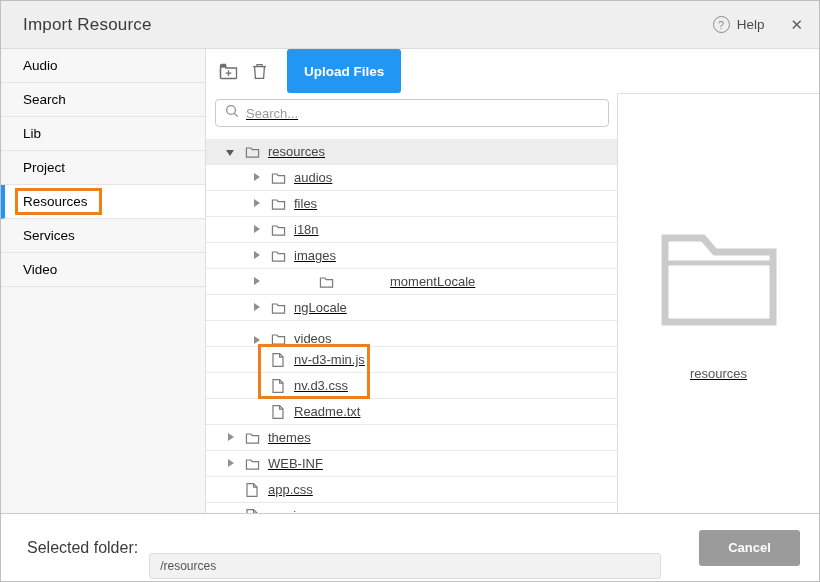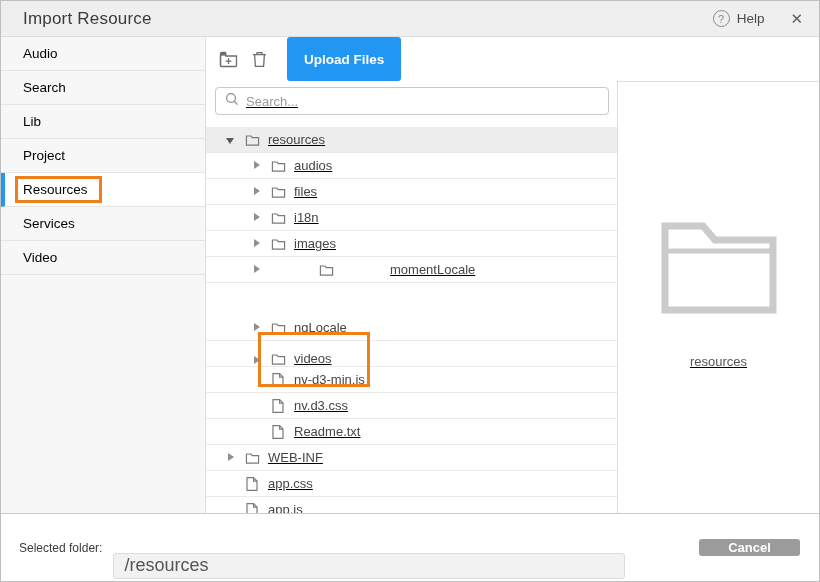--- a/index.html
+++ b/index.html
@@ -1,21 +1,21 @@
 <!DOCTYPE html>
 <html><head>
 <meta charset="utf-8">
 <style>
   * { margin:0; padding:0; box-sizing:border-box; }
   html,body { background:#fff; }
   body { font-family:"Liberation Sans", sans-serif; width:820px; height:582px; }
   .dialog { width:820px; height:582px; border:1px solid #bfbfbf; background:#fff; display:flex; flex-direction:column; overflow:hidden; }
 
   
-  .hdr { height:36px; background:#efefef; border-bottom:1px solid #dcdcdc; display:flex; align-items:center; padding:0 16px 0 22px; flex:0 0 auto; }
+  .hdr { height:48px; background:#efefef; border-bottom:1px solid #dcdcdc; display:flex; align-items:center; padding:0 16px 0 22px; flex:0 0 auto; }
   .hdr-title { font-size:17px; color:#3b3b3b; letter-spacing:.2px; }
   .hdr-right { margin-left:auto; display:flex; align-items:center; }
   .help-circle { width:17px; height:17px; border:1.4px solid #8a8a8a; border-radius:50%; color:#8a8a8a; font-size:11px; display:flex; align-items:center; justify-content:center; margin-right:7px; cursor:pointer; }
   .help-label { font-size:13.5px; color:#4a4a4a; cursor:pointer; }
   .close-x { font-size:15px; color:#5d5d5d; margin-left:26px; cursor:pointer; }
 
   
   .bdy { flex:1 1 auto; display:flex; min-height:0; }
 
   
@@ -45,23 +45,23 @@
   .tri-right::after { content:""; position:absolute; left:2px; top:0px; border-top:4.5px solid transparent; border-bottom:4.5px solid transparent; border-left:6px solid #8f8f8f; }
   .node-ic { width:16px; margin-right:8px; display:flex; align-items:center; justify-content:center; flex:0 0 auto; }
   .annot-box { position:absolute; left:52px; top:205px; width:112px; height:55px; border:3px solid #ef7f1a; pointer-events:none; }
 
   .preview { flex:1 1 auto; background:#fff; border-top:1px solid #e0e0e0; display:flex; flex-direction:column; align-items:center; }
   .preview-icon { margin-top:138px; }
   .preview-label { margin-top:34px; font-size:13px; color:#555; }
 
   
   .ftr { height:68px; border-top:1px solid #ccc; display:flex; align-items:center; padding:0 19px 0 18px; flex:0 0 auto; background:#fff; }
-  .ftr-label { font-size:12px; color:#3b3b3b; white-space:nowrap; }
-  .ftr-input { margin-left:11px; width:512px; height:26px; background:#f2f2f2; border:1px solid #dcdcdc; border-radius:3px; padding:0 10px; font-family:"Liberation Sans",sans-serif; font-size:18px; color:#555;margin-top:36px; }
-  .btn-cancel { margin-left:auto; width:101px; height:17px; background:#9b9b9b; color:#fff; border:none; border-radius:3px; font-family:"Liberation Sans",sans-serif; font-size:13px; font-weight:bold; cursor:pointer; }
+  .ftr-label { font-size:16px; color:#3b3b3b; white-space:nowrap;margin-left:8px; }
+  .ftr-input { margin-left:11px; width:512px; height:26px; background:#f2f2f2; border:1px solid #dcdcdc; border-radius:3px; padding:0 10px; font-family:"Liberation Sans",sans-serif; font-size:12px; color:#555;margin-top:36px; }
+  .btn-cancel { margin-left:auto; width:101px; height:36px; background:#9b9b9b; color:#fff; border:none; border-radius:3px; font-family:"Liberation Sans",sans-serif; font-size:13px; font-weight:bold; cursor:pointer; }
 </style>
 </head>
 <body>
 
 <div class="dialog">
 
   <div class="hdr">
     <div class="hdr-title">Import Resource</div>
     <div class="hdr-right">
       <div class="help-circle">?</div>
@@ -182,21 +182,21 @@
               <div class="tree-row" style="padding-left: 46px; gap: 48px;">
     <span class="tri tri-right"></span>
     <span class="node-ic">
       <svg width="15" height="14" viewBox="0 0 16 15">
         <path d="M1.5 13 V3.2 H6.3 L7.8 5 H14.5 V13 Z" fill="none" stroke="#7a7a7a" stroke-width="1.3"></path>
       </svg>
     </span>
 
     <span>momentLocale</span>
   </div>
-              <div class="tree-row" style="padding-left: 46px; margin-top: 32px;">
+              <div class="tree-row" style="padding-left: 46px;">
     <span class="tri tri-right"></span>
     <span class="node-ic">
       <svg width="15" height="14" viewBox="0 0 16 15">
         <path d="M1.5 13 V3.2 H6.3 L7.8 5 H14.5 V13 Z" fill="none" stroke="#7a7a7a" stroke-width="1.3"></path>
       </svg>
     </span>
 
     <span>ngLocale</span>
   </div>
               <div class="tree-row" style="padding-left: 46px; align-items: flex-end;">
@@ -234,20 +234,30 @@
               <div class="tree-row" style="padding-left: 46px;">
     <span class="tri"></span>
 
     <span class="node-ic">
       <svg width="12" height="14" viewBox="0 0 12 14">
         <path d="M1 13.3 V0.7 H7.6 L11 4.1 V13.3 Z" fill="none" stroke="#7a7a7a" stroke-width="1.2"></path>
         <path d="M7.6 0.7 V4.1 H11" fill="none" stroke="#7a7a7a" stroke-width="1.2"></path>
       </svg>
     </span>
     <span>Readme.txt</span>
+  </div>
+              <div class="tree-row" style="padding-left: 20px;">
+    <span class="tri tri-right"></span>
+    <span class="node-ic">
+      <svg width="15" height="14" viewBox="0 0 16 15">
+        <path d="M1.5 13 V3.2 H6.3 L7.8 5 H14.5 V13 Z" fill="none" stroke="#7a7a7a" stroke-width="1.3"></path>
+      </svg>
+    </span>
+
+    <span>themes</span>
   </div>
               <div class="tree-row" style="padding-left: 20px;">
     <span class="tri tri-right"></span>
     <span class="node-ic">
       <svg width="15" height="14" viewBox="0 0 16 15">
         <path d="M1.5 13 V3.2 H6.3 L7.8 5 H14.5 V13 Z" fill="none" stroke="#7a7a7a" stroke-width="1.3"></path>
       </svg>
     </span>
 
     <span>WEB-INF</span>

